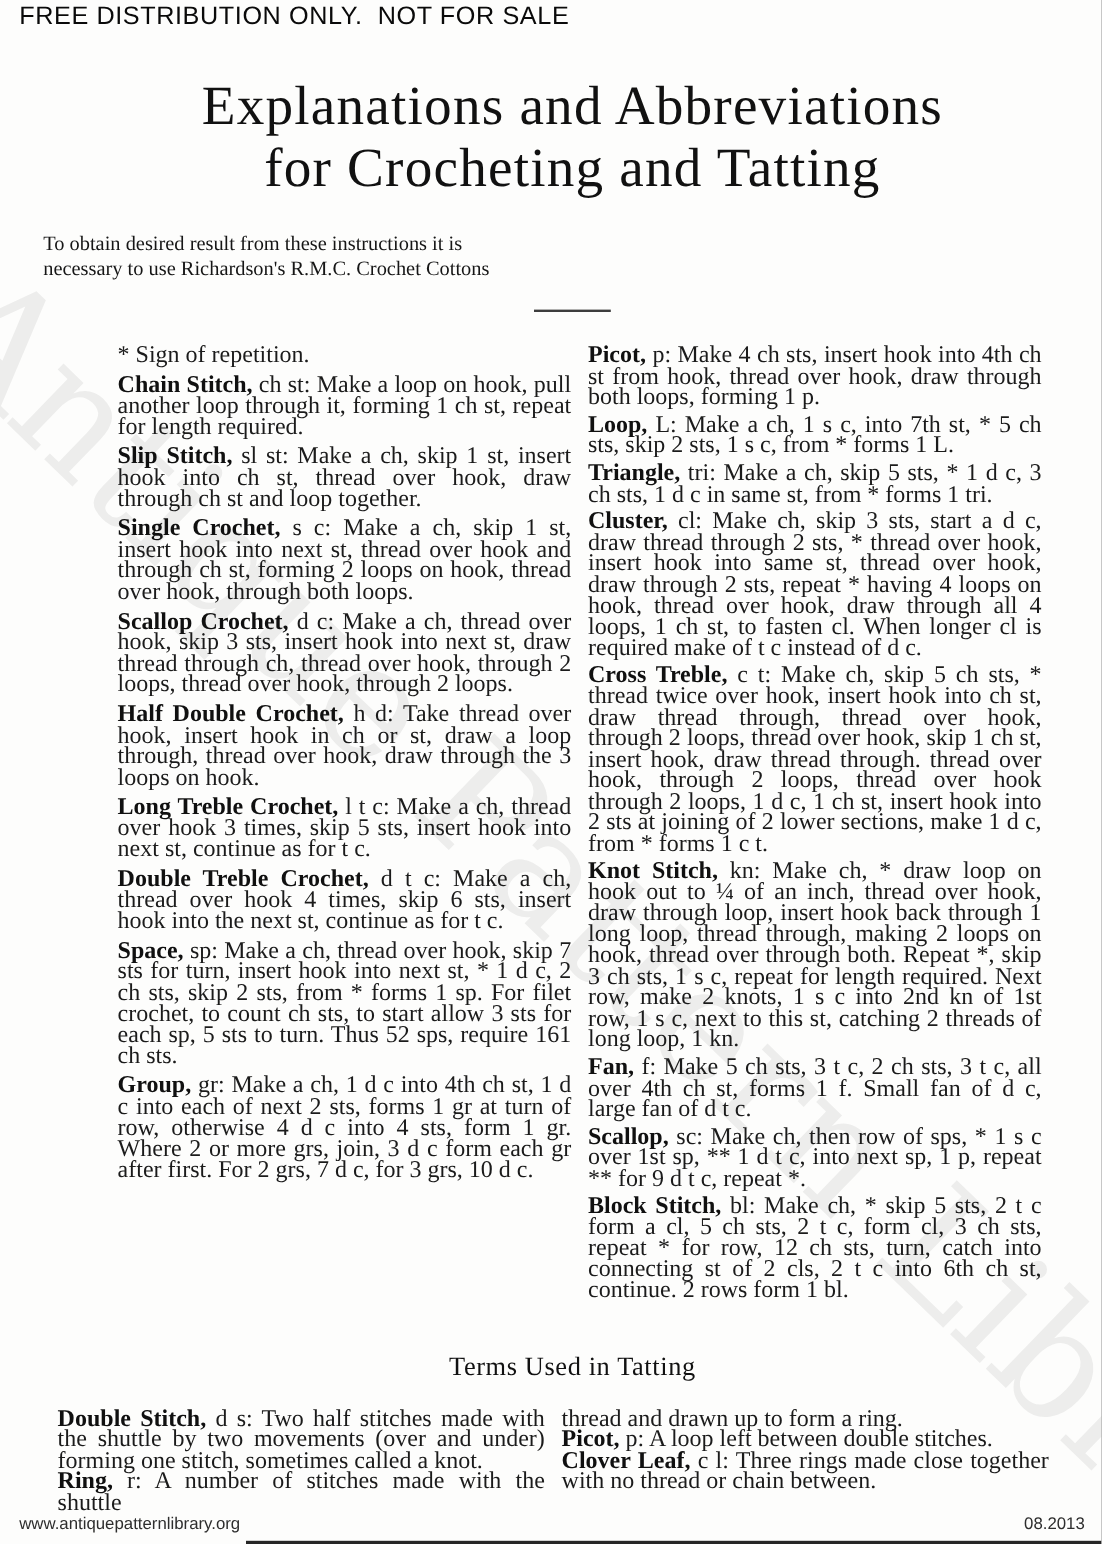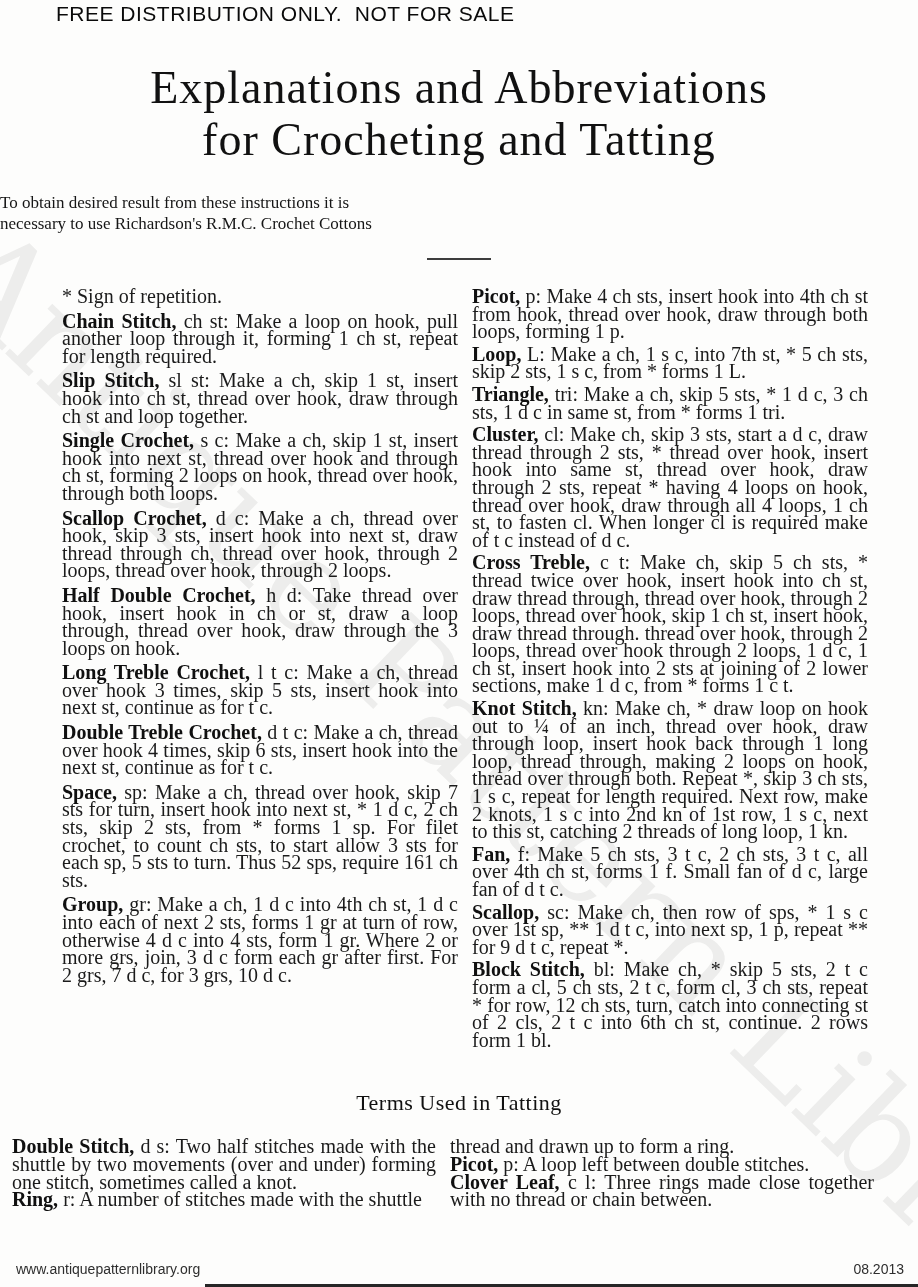--- a/index.html
+++ b/index.html
@@ -10,31 +10,30 @@
     background:#fdfdfc;
     overflow:hidden;
     font-family:"Liberation Serif", serif;
     color:#1b1b1b;
   }
   .notice{
     position:absolute;top:2px;left:16px;
     font-family:"Liberation Sans", sans-serif;
     font-size:21px;letter-spacing:.5px;color:#0a0a0a;
     white-space:pre;
-    margin-left:40px;
   }
   .watermark{
     position:absolute;top:195px;left:18px;
     transform:rotate(44deg);transform-origin:0 0;
     font-size:132px;white-space:nowrap;
     color:rgba(40,40,40,0.075);
     font-family:"DejaVu Serif", serif;
     z-index:0;pointer-events:none;
   }
-  .content{position:relative;z-index:1;}
+  .content{position:relative;z-index:1;margin-left:36px;}
   .title{
     margin:62px 0 0 0;
     text-align:center;
     font-size:46px;line-height:52px;
     font-weight:normal;color:#111;
     letter-spacing:1px;
   }
   .subtitle{
     margin:26px 0 0 0;
     text-align:left;

